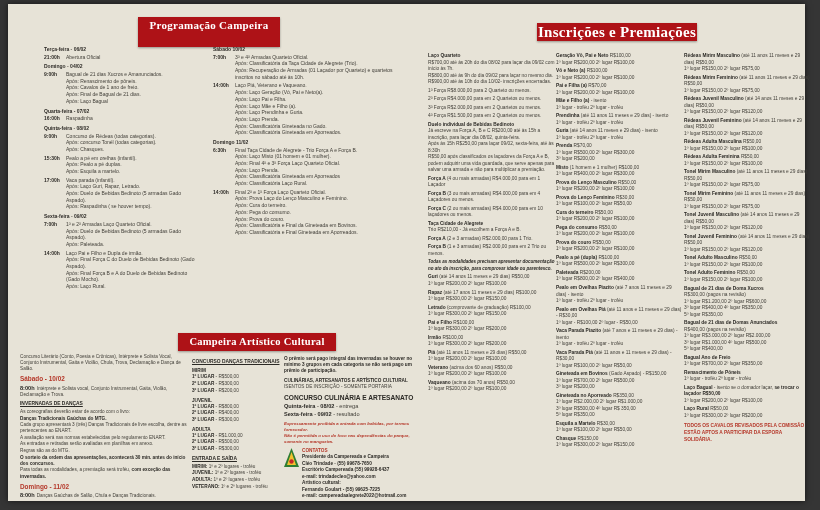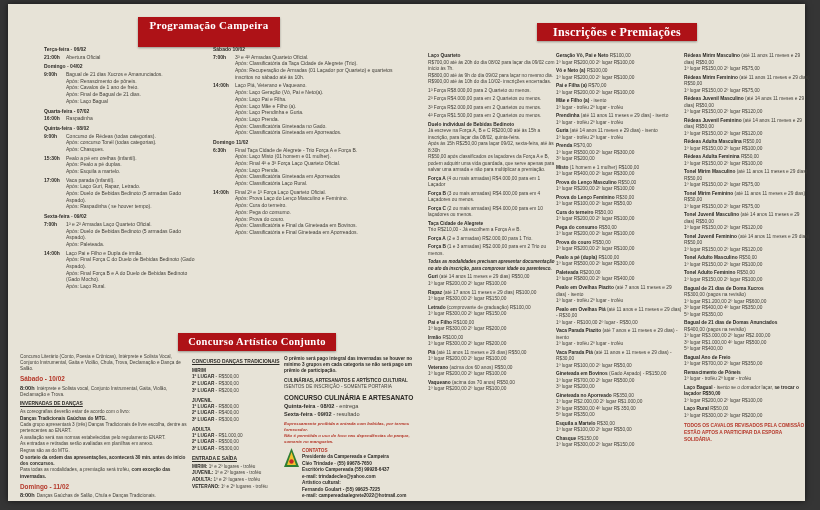--- a/index.html
+++ b/index.html
@@ -3,21 +3,21 @@
 <meta charset="utf-8">
 <style>
   html,body{margin:0;padding:0}
   body{width:820px;height:510px;background:#353535;position:relative;overflow:hidden;
        font-family:"Liberation Sans",sans-serif;}
   .page{position:absolute;left:8px;top:4px;width:797px;height:497px;background:#e7e3d7;
         box-shadow:0 0 6px rgba(0,0,0,.6)}
   .banner{position:absolute;background:#ae1217;color:#ffffff;font-family:"Liberation Serif",serif;
           font-weight:bold;text-align:center;letter-spacing:.3px;box-shadow:0 1px 2px rgba(0,0,0,.35)}
   .b1{left:130px;top:13px;width:142px;height:30px;font-size:11px;line-height:17px}
-  .b2{left:529px;top:19px;width:160px;height:18px;font-size:12px;line-height:18px}
+  .b2{left:529px;top:19px;width:160px;height:18px;font-size:15px;line-height:18px}
   .b3{left:170px;top:329px;width:158px;height:18px;font-size:10.5px;line-height:18px}
 
   .col{position:absolute;color:#43403a;overflow:hidden}
   .sched{font-size:5px;line-height:1.34}
   .day{font-weight:bold;color:#2e2b27;margin:3px 0 1px}
   .evt{display:flex;margin-bottom:2px}
   .evt .time{font-weight:bold;color:#2e2b27;flex:0 0 22px}
   .evt .lines{white-space:pre-line;flex:1}
 
   .prz{font-size:4.8px;line-height:1.36}
@@ -51,21 +51,21 @@
   .contitle{color:#b5382a;font-weight:bold}
   .contacts .ln{font-weight:bold;color:#2b2925;line-height:1.4}
 </style>
 </head>
 <body>
 
 <div class="page">
 
   <div class="banner b1">Programação Campeira</div>
   <div class="banner b2">Inscrições e Premiações</div>
-  <div class="banner b3">Concurso Artístico Conjunto</div>
+  <div class="banner b3">Campeira Artístico Cultural</div>
 
   <div class="col sched" style="left:36px;top:39px;width:154px">
       <div class="day">Terça-feira - 06/02</div>
       <div class="evt">
         <span class="time">21:00h</span>
         <span class="lines">Abertura Oficial</span>
       </div>
       <div class="day">Domingo - 04/02</div>
       <div class="evt">
         <span class="time">9:00h</span>

